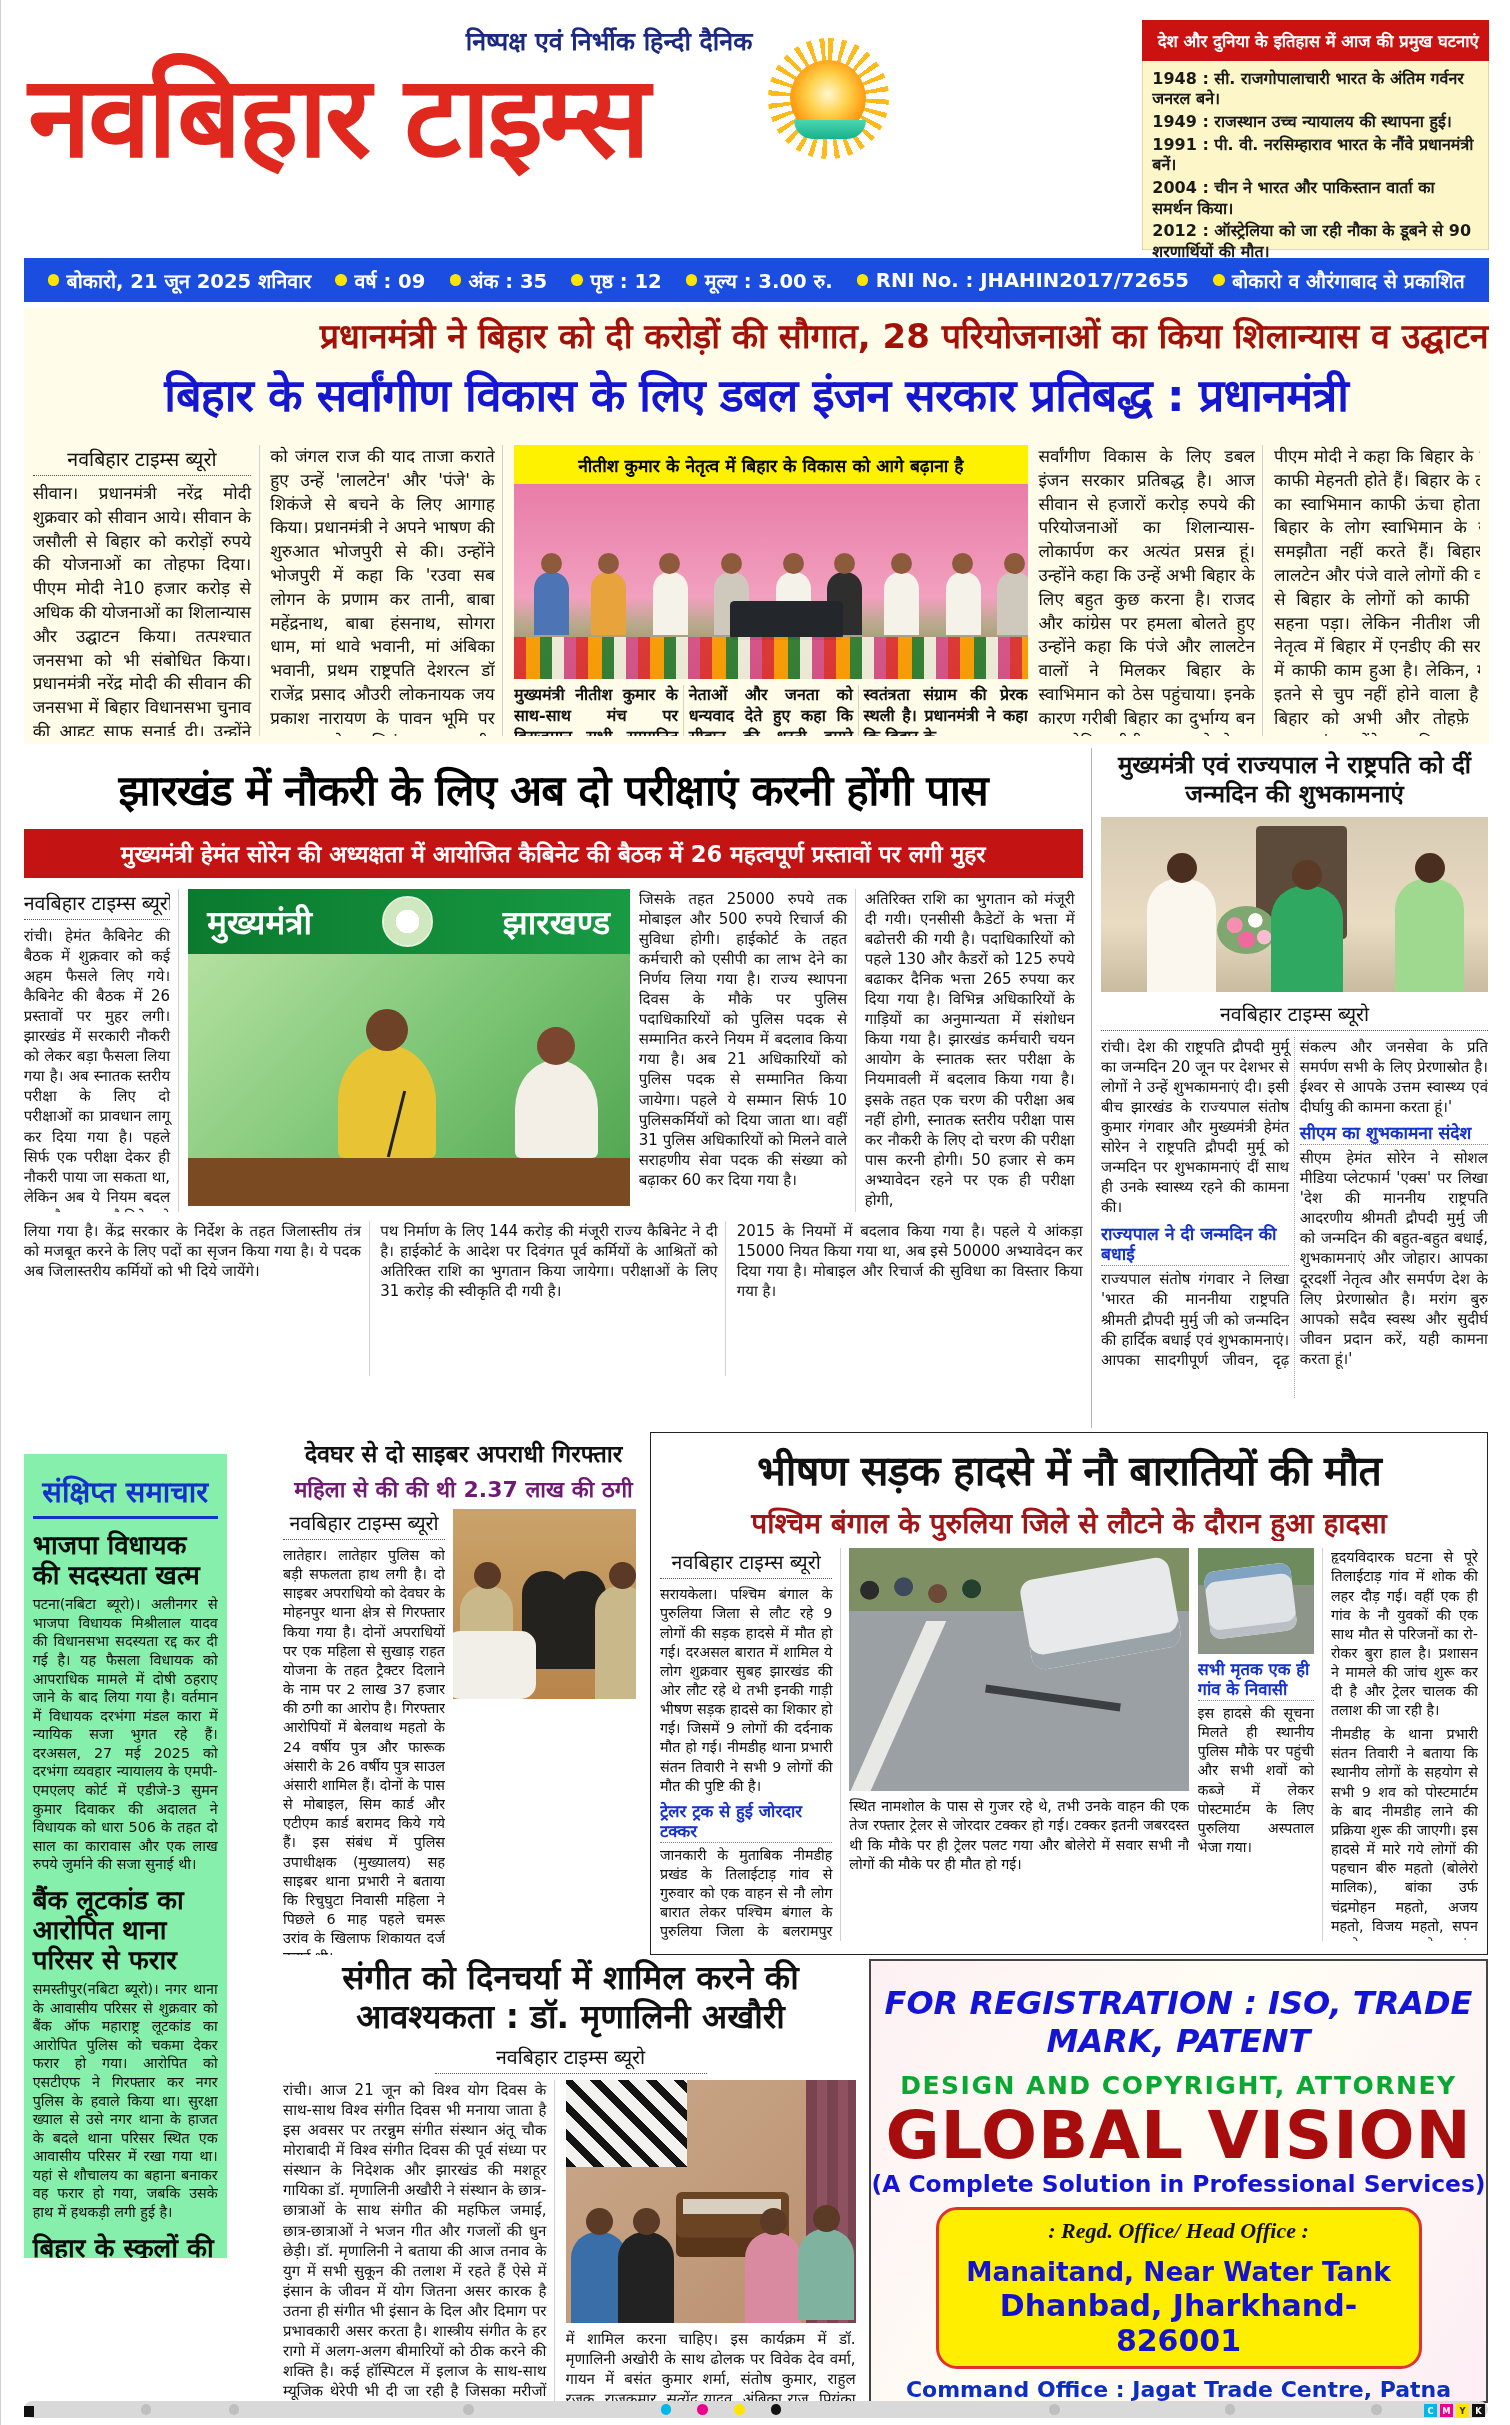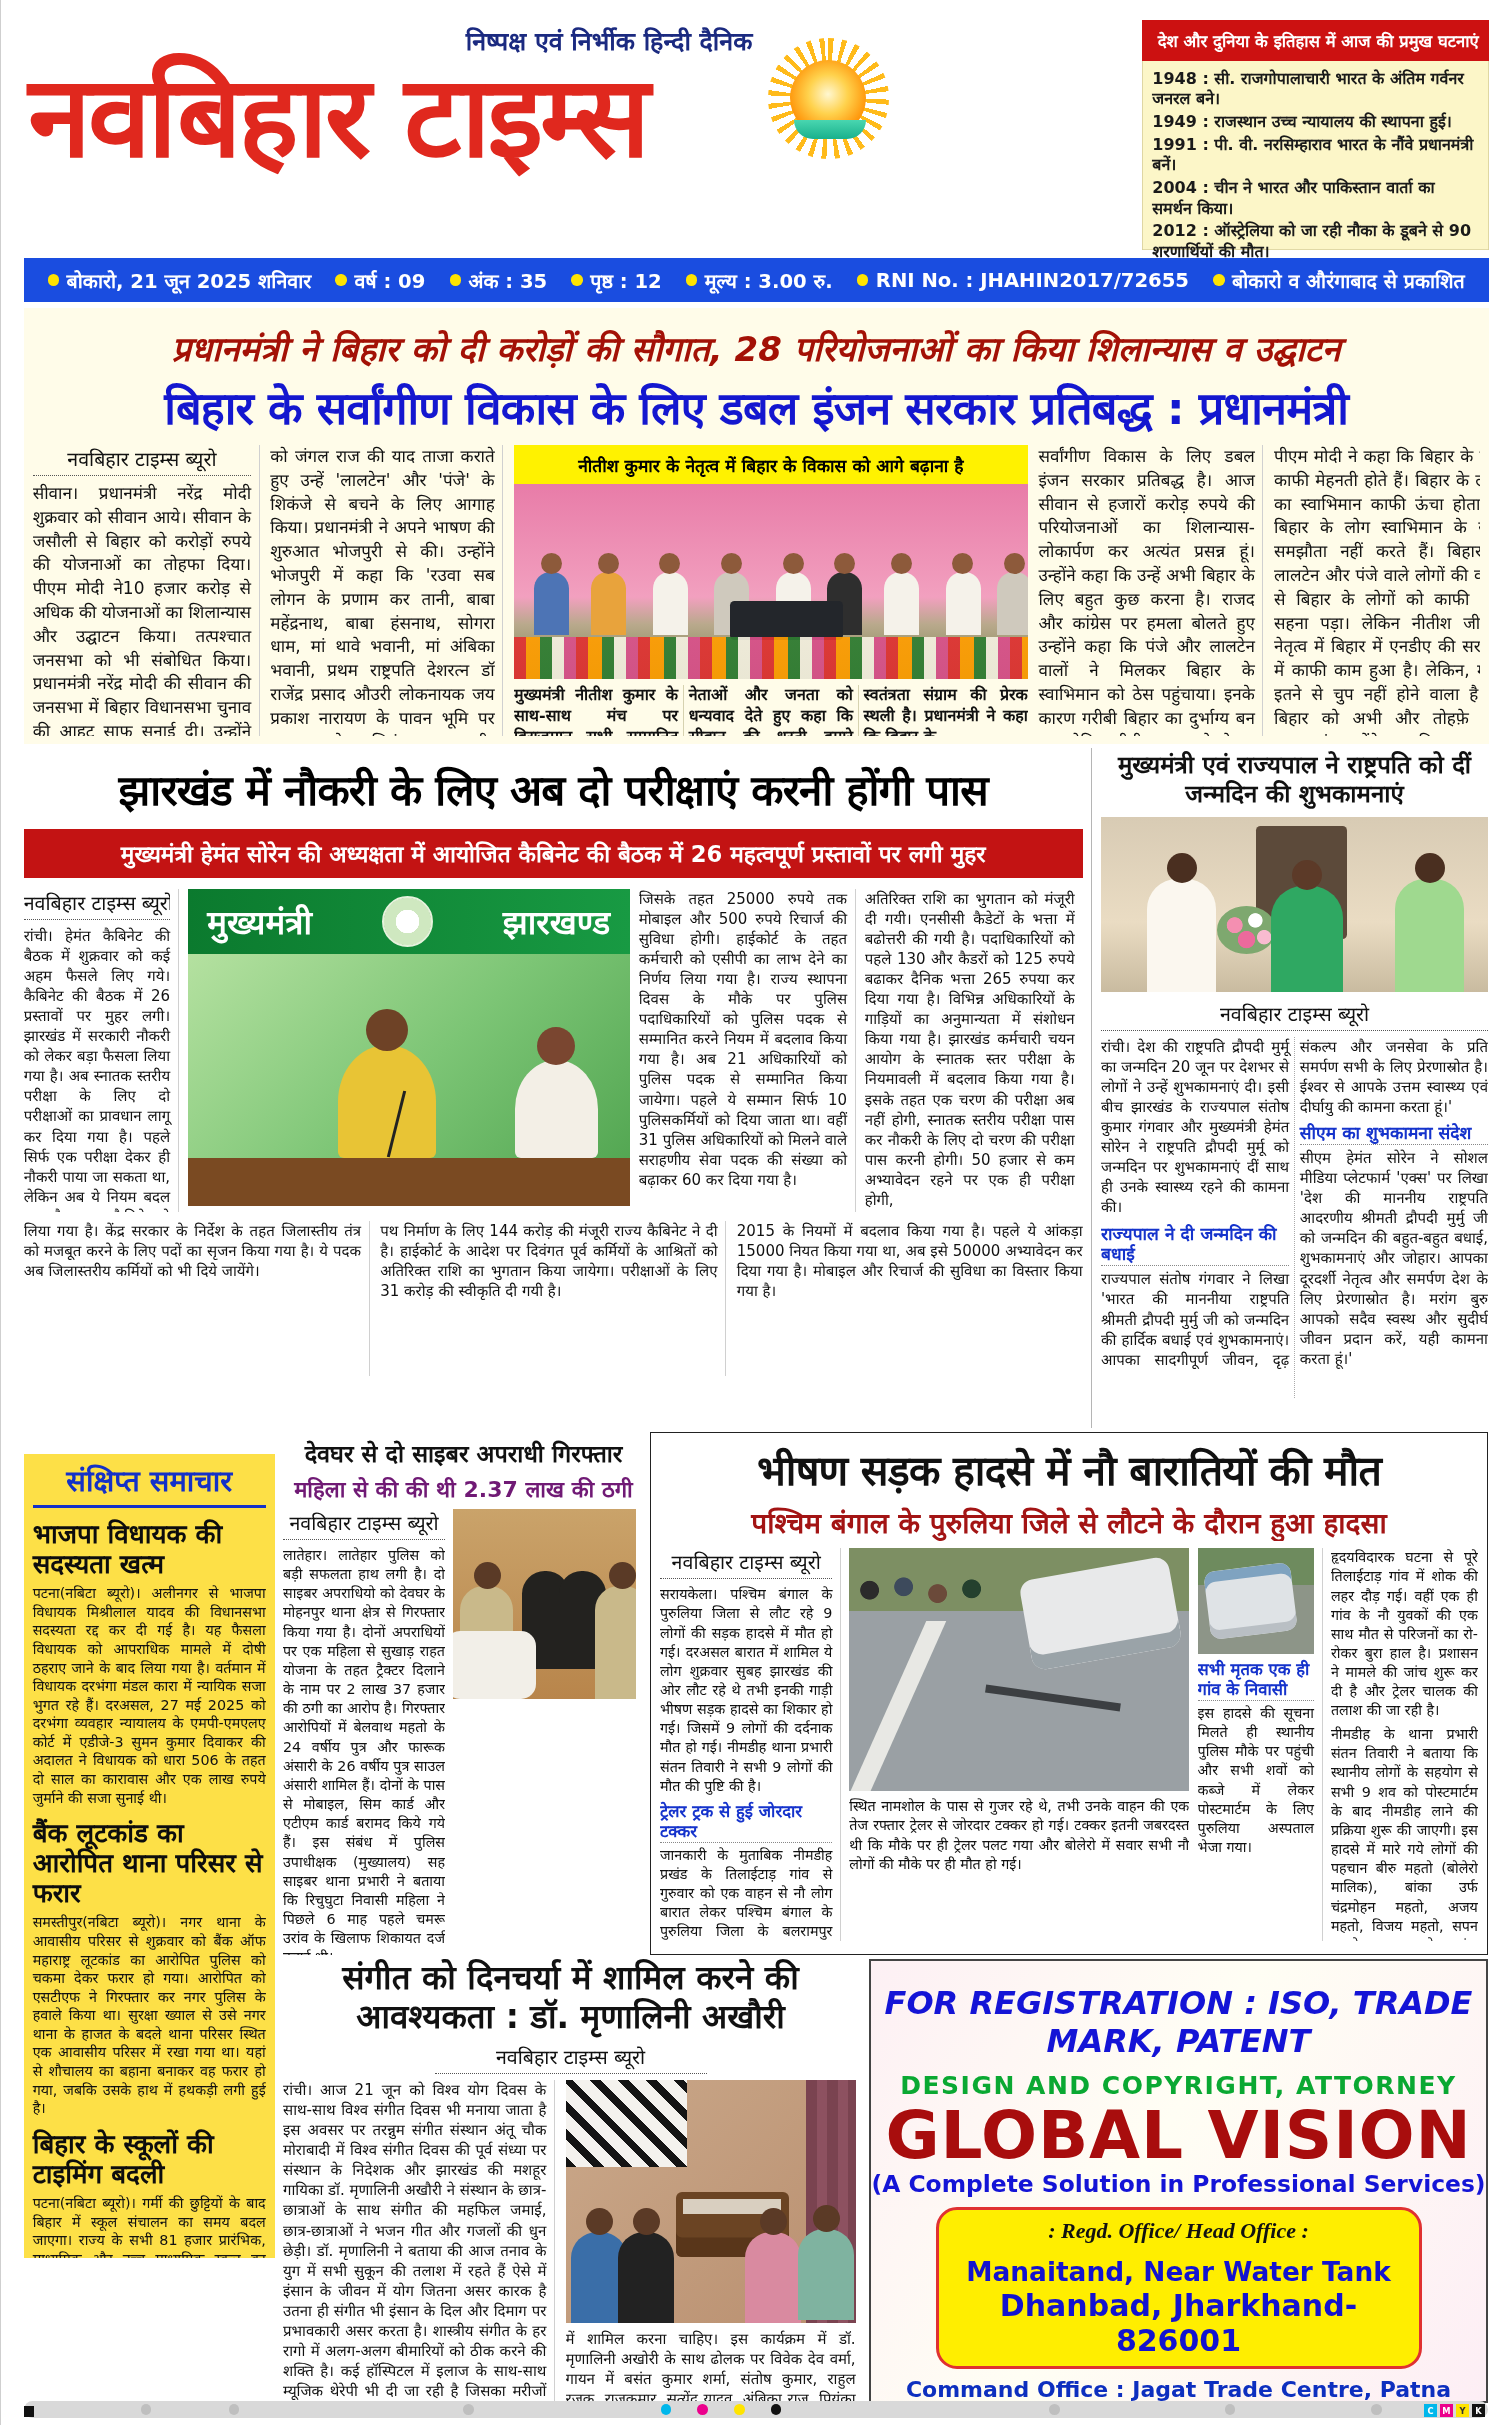--- a/index.html
+++ b/index.html
@@ -24,21 +24,21 @@
       padding:9px 16px;white-space:nowrap;overflow:hidden;}
   .h-body{padding:6px 10.6px;}
   .h-body p{margin:2.3px 0;font-size:16px;font-weight:bold;line-height:1.28;color:#1a1a1a;}
   
   .datebar{position:absolute;top:258px;left:22.7px;width:1465px;height:44px;background:#1a4de0;
       display:flex;align-items:center;justify-content:space-between;padding:0 24px;box-sizing:border-box;}
   .d-item{display:flex;align-items:center;gap:7.6px;color:#fff;font-weight:bold;font-size:19.6px;white-space:nowrap;}
   .dot{width:11.3px;height:11.3px;border-radius:50%;background:#ffe400;flex:none;}
   
   .lead{position:absolute;top:308px;left:22.7px;width:1465px;height:436px;background:#fffce9;}
-  .kicker{padding-top:17px;text-align:center;font-size:34px;font-weight:bold;color:#a31106;white-space:nowrap;overflow:hidden;font-style:italic;}
+  .kicker{padding-top:4px;text-align:right;font-size:34px;font-weight:bold;color:#a31106;white-space:nowrap;overflow:hidden;}
   .lead-h{margin-top:4.5px;text-align:center;font-size:45px;font-weight:bold;color:#1417cf;white-space:nowrap;overflow:hidden;letter-spacing:-0.8px;}
   .lead-row{position:absolute;left:9px;right:9px;top:137px;bottom:7.6px;display:grid;
       grid-template-columns:227px 233px 514px 225px 231px;gap:10.6px;overflow:hidden;}
   .txt{font-size:17px;line-height:1.4;text-align:justify;margin:0;}
   .small{font-size:15px;line-height:1.34;}
   .byline{font-size:19.6px;font-weight:normal;text-align:center;border-bottom:1.5px dotted #555;
       padding-bottom:3px;margin-bottom:6px;white-space:nowrap;overflow:hidden;}
   .colbox{overflow:hidden;}
   .band{background:#fff200;color:#000;font-weight:bold;font-size:17.4px;text-align:center;
       padding:7.6px 3px;white-space:nowrap;overflow:hidden;}
@@ -110,22 +110,22 @@
   .cab-row{margin-top:10.6px;display:grid;grid-template-columns:155px 442px 217px 210px;gap:9px;height:323px;overflow:hidden;}
   .cab-cont{margin-top:9px;display:grid;grid-template-columns:1fr 1fr 1fr;gap:10.6px;height:155px;overflow:hidden;}
   .rule{border-right:0.8px solid #d0d0d0;padding-right:7.6px;}
   
   .birthday{position:absolute;top:748px;left:1090px;width:397px;height:680px;border-left:0.8px solid #b5b5b5;
       padding-left:9px;box-sizing:border-box;overflow:hidden;}
   .bd-h{font-size:24px;font-weight:bold;text-align:center;line-height:1.22;margin-top:3px;}
   .bd-text{margin-top:6px;column-count:2;column-gap:10.6px;column-rule:0.8px dotted #aaa;height:361px;overflow:hidden;}
   .bsub{color:#1533cc;font-weight:bold;font-size:17.4px;margin:6px 0 3px;line-height:1.2;border-bottom:0.8px dotted #888;}
   
-  .briefs{position:absolute;left:22.7px;top:1454px;width:251px;height:804px;background:#fde047;
-      padding:6px 9px;box-sizing:border-box;overflow:hidden;}
+  .briefs{position:absolute;left:22.7px;top:1454px;width:203px;height:804px;background:#86efac;
+      padding:17px 9px;box-sizing:border-box;overflow:hidden;}
   .br-head{font-size:29px;font-weight:bold;color:#1431c8;text-align:center;border-bottom:3px solid #1431c8;padding-bottom:6px;}
   .br-title{font-size:26px;font-weight:bold;line-height:1.15;margin:12px 0 4.5px;color:#0d0d0d;}
   .br-body{font-size:14.3px;line-height:1.3;text-align:justify;margin:0;}
   
   .cyber{position:absolute;left:282px;top:1432px;width:361px;height:523px;overflow:hidden;}
   .cy-h{font-size:23.4px;font-weight:bold;text-align:center;white-space:nowrap;overflow:hidden;margin-top:4.5px;}
   .cy-sub{font-size:22px;font-weight:bold;color:#701a75;text-align:center;white-space:nowrap;overflow:hidden;margin-top:4.5px;}
   .cy-row{margin-top:6px;display:grid;grid-template-columns:162px 183px;gap:7.6px;}
   
   .accident{position:absolute;left:649px;top:1432px;width:838px;height:523px;border:1.5px solid #222;

